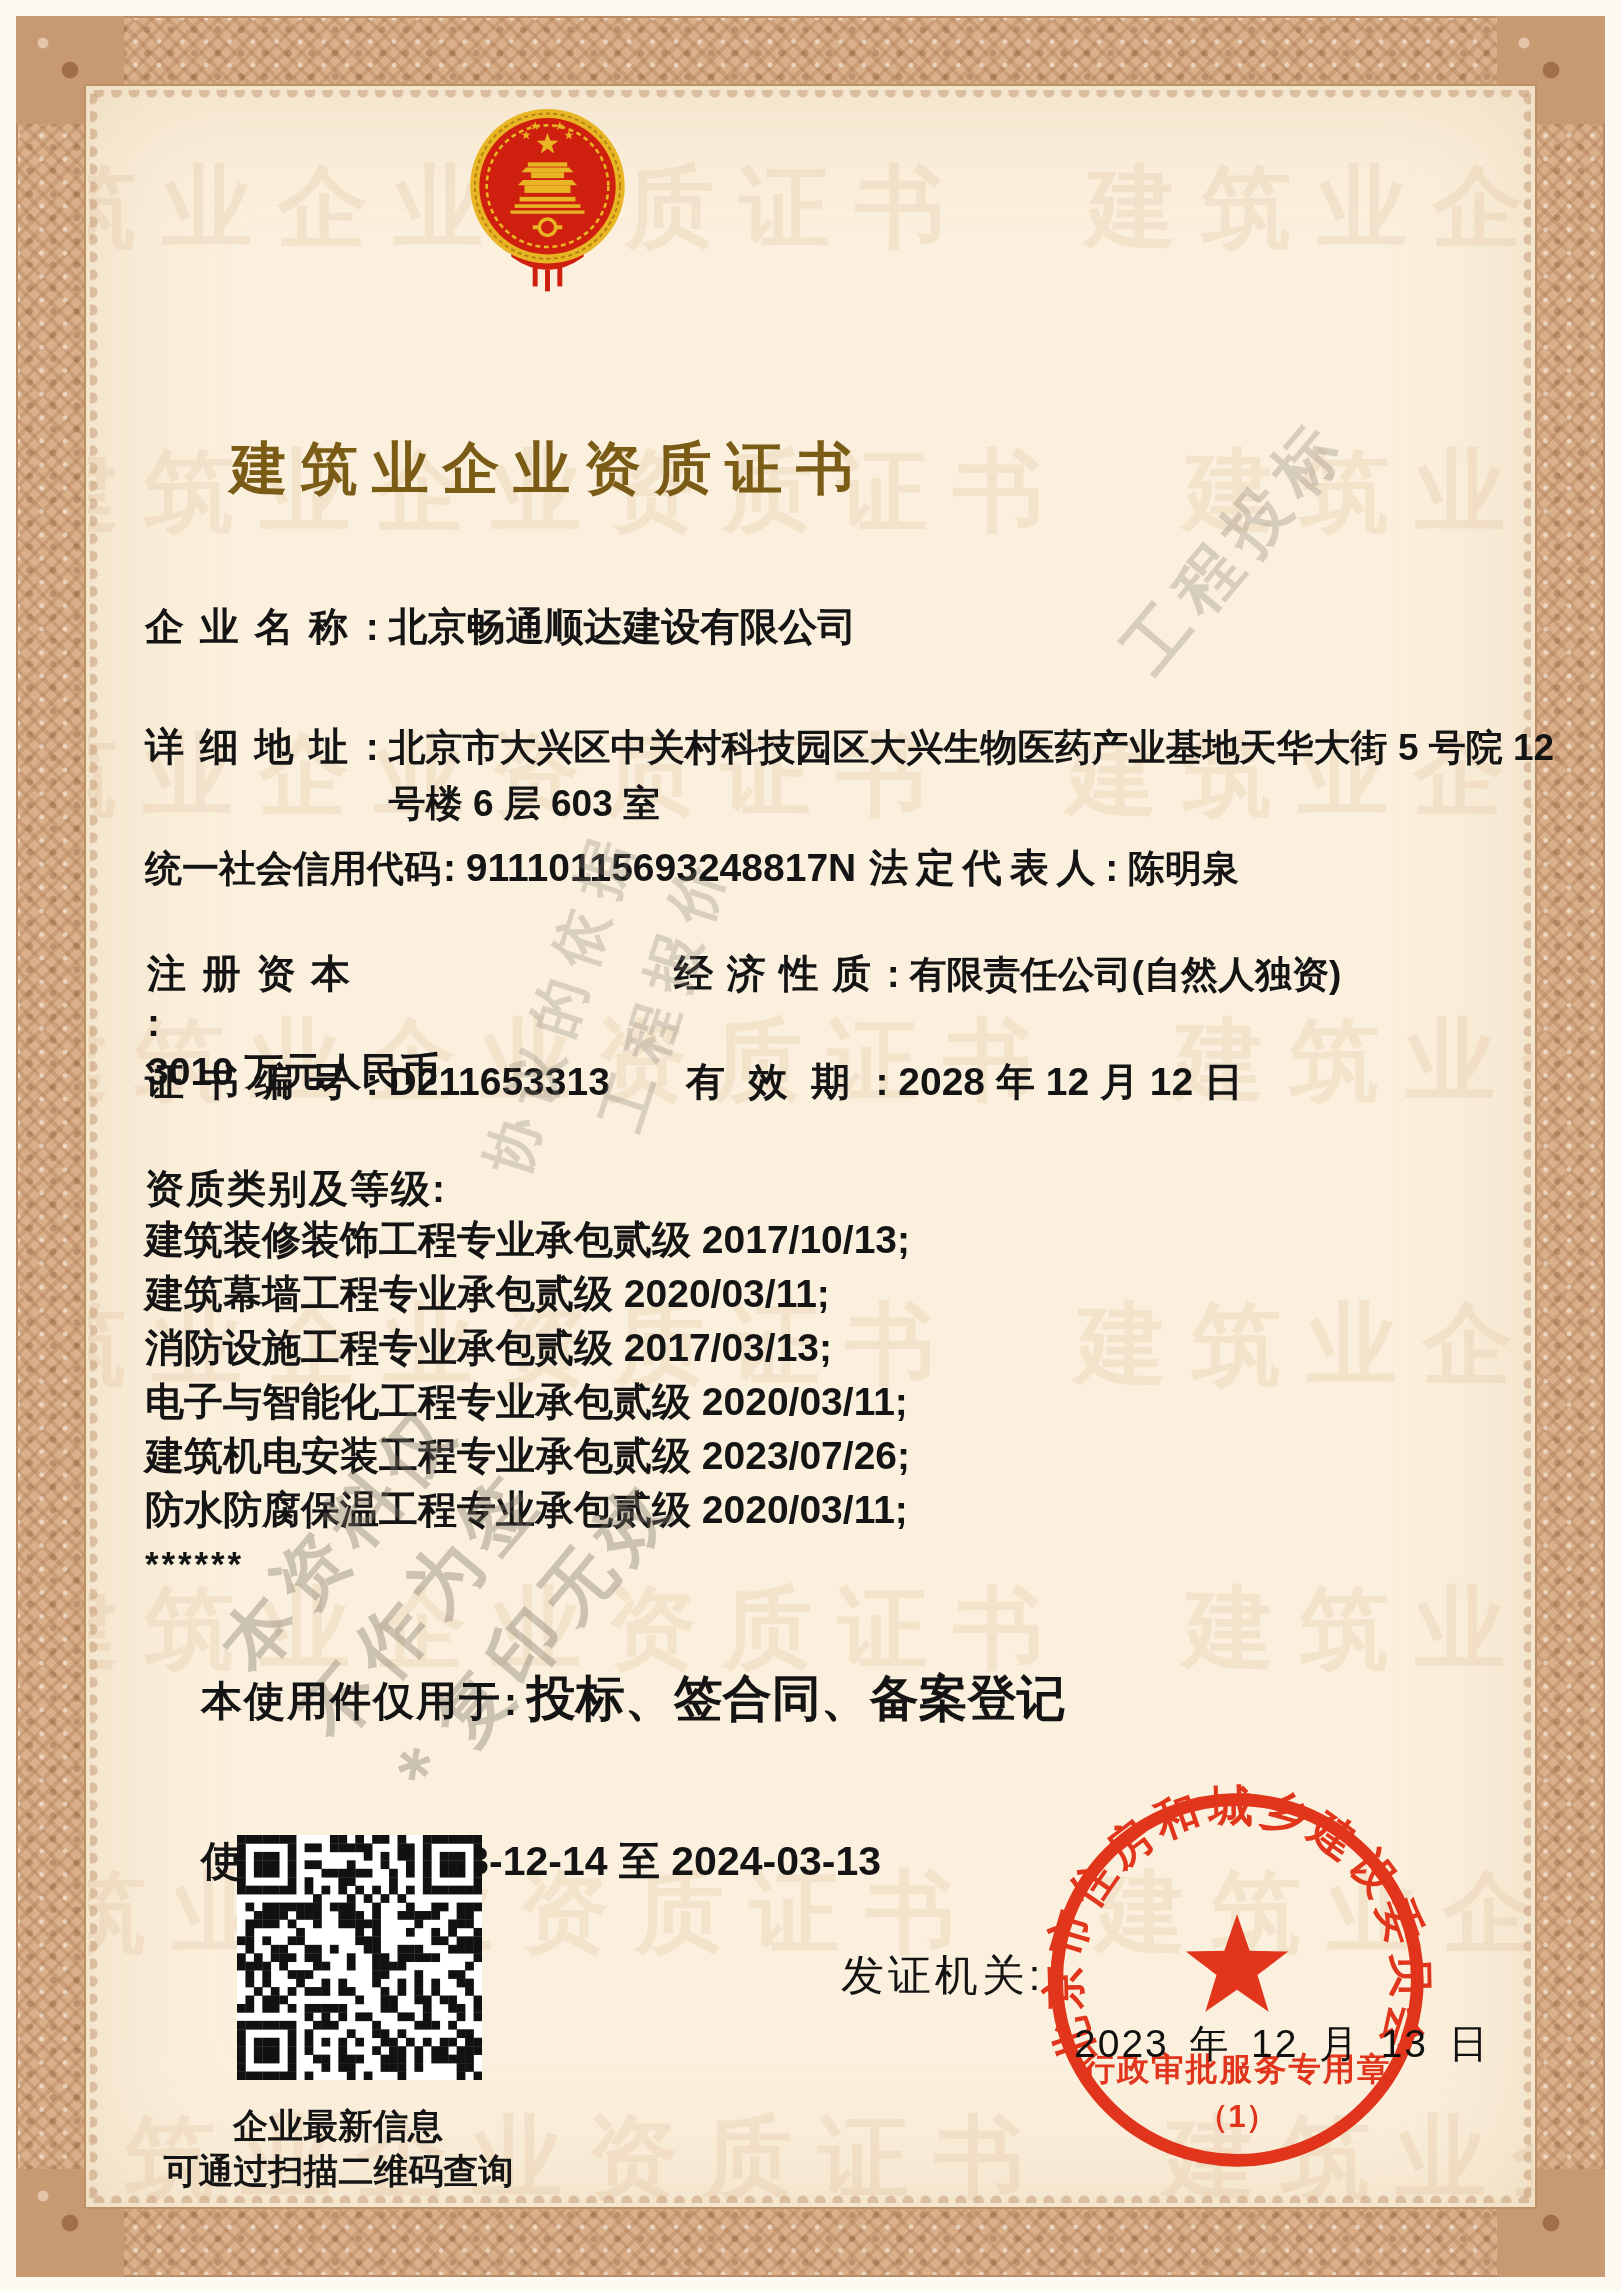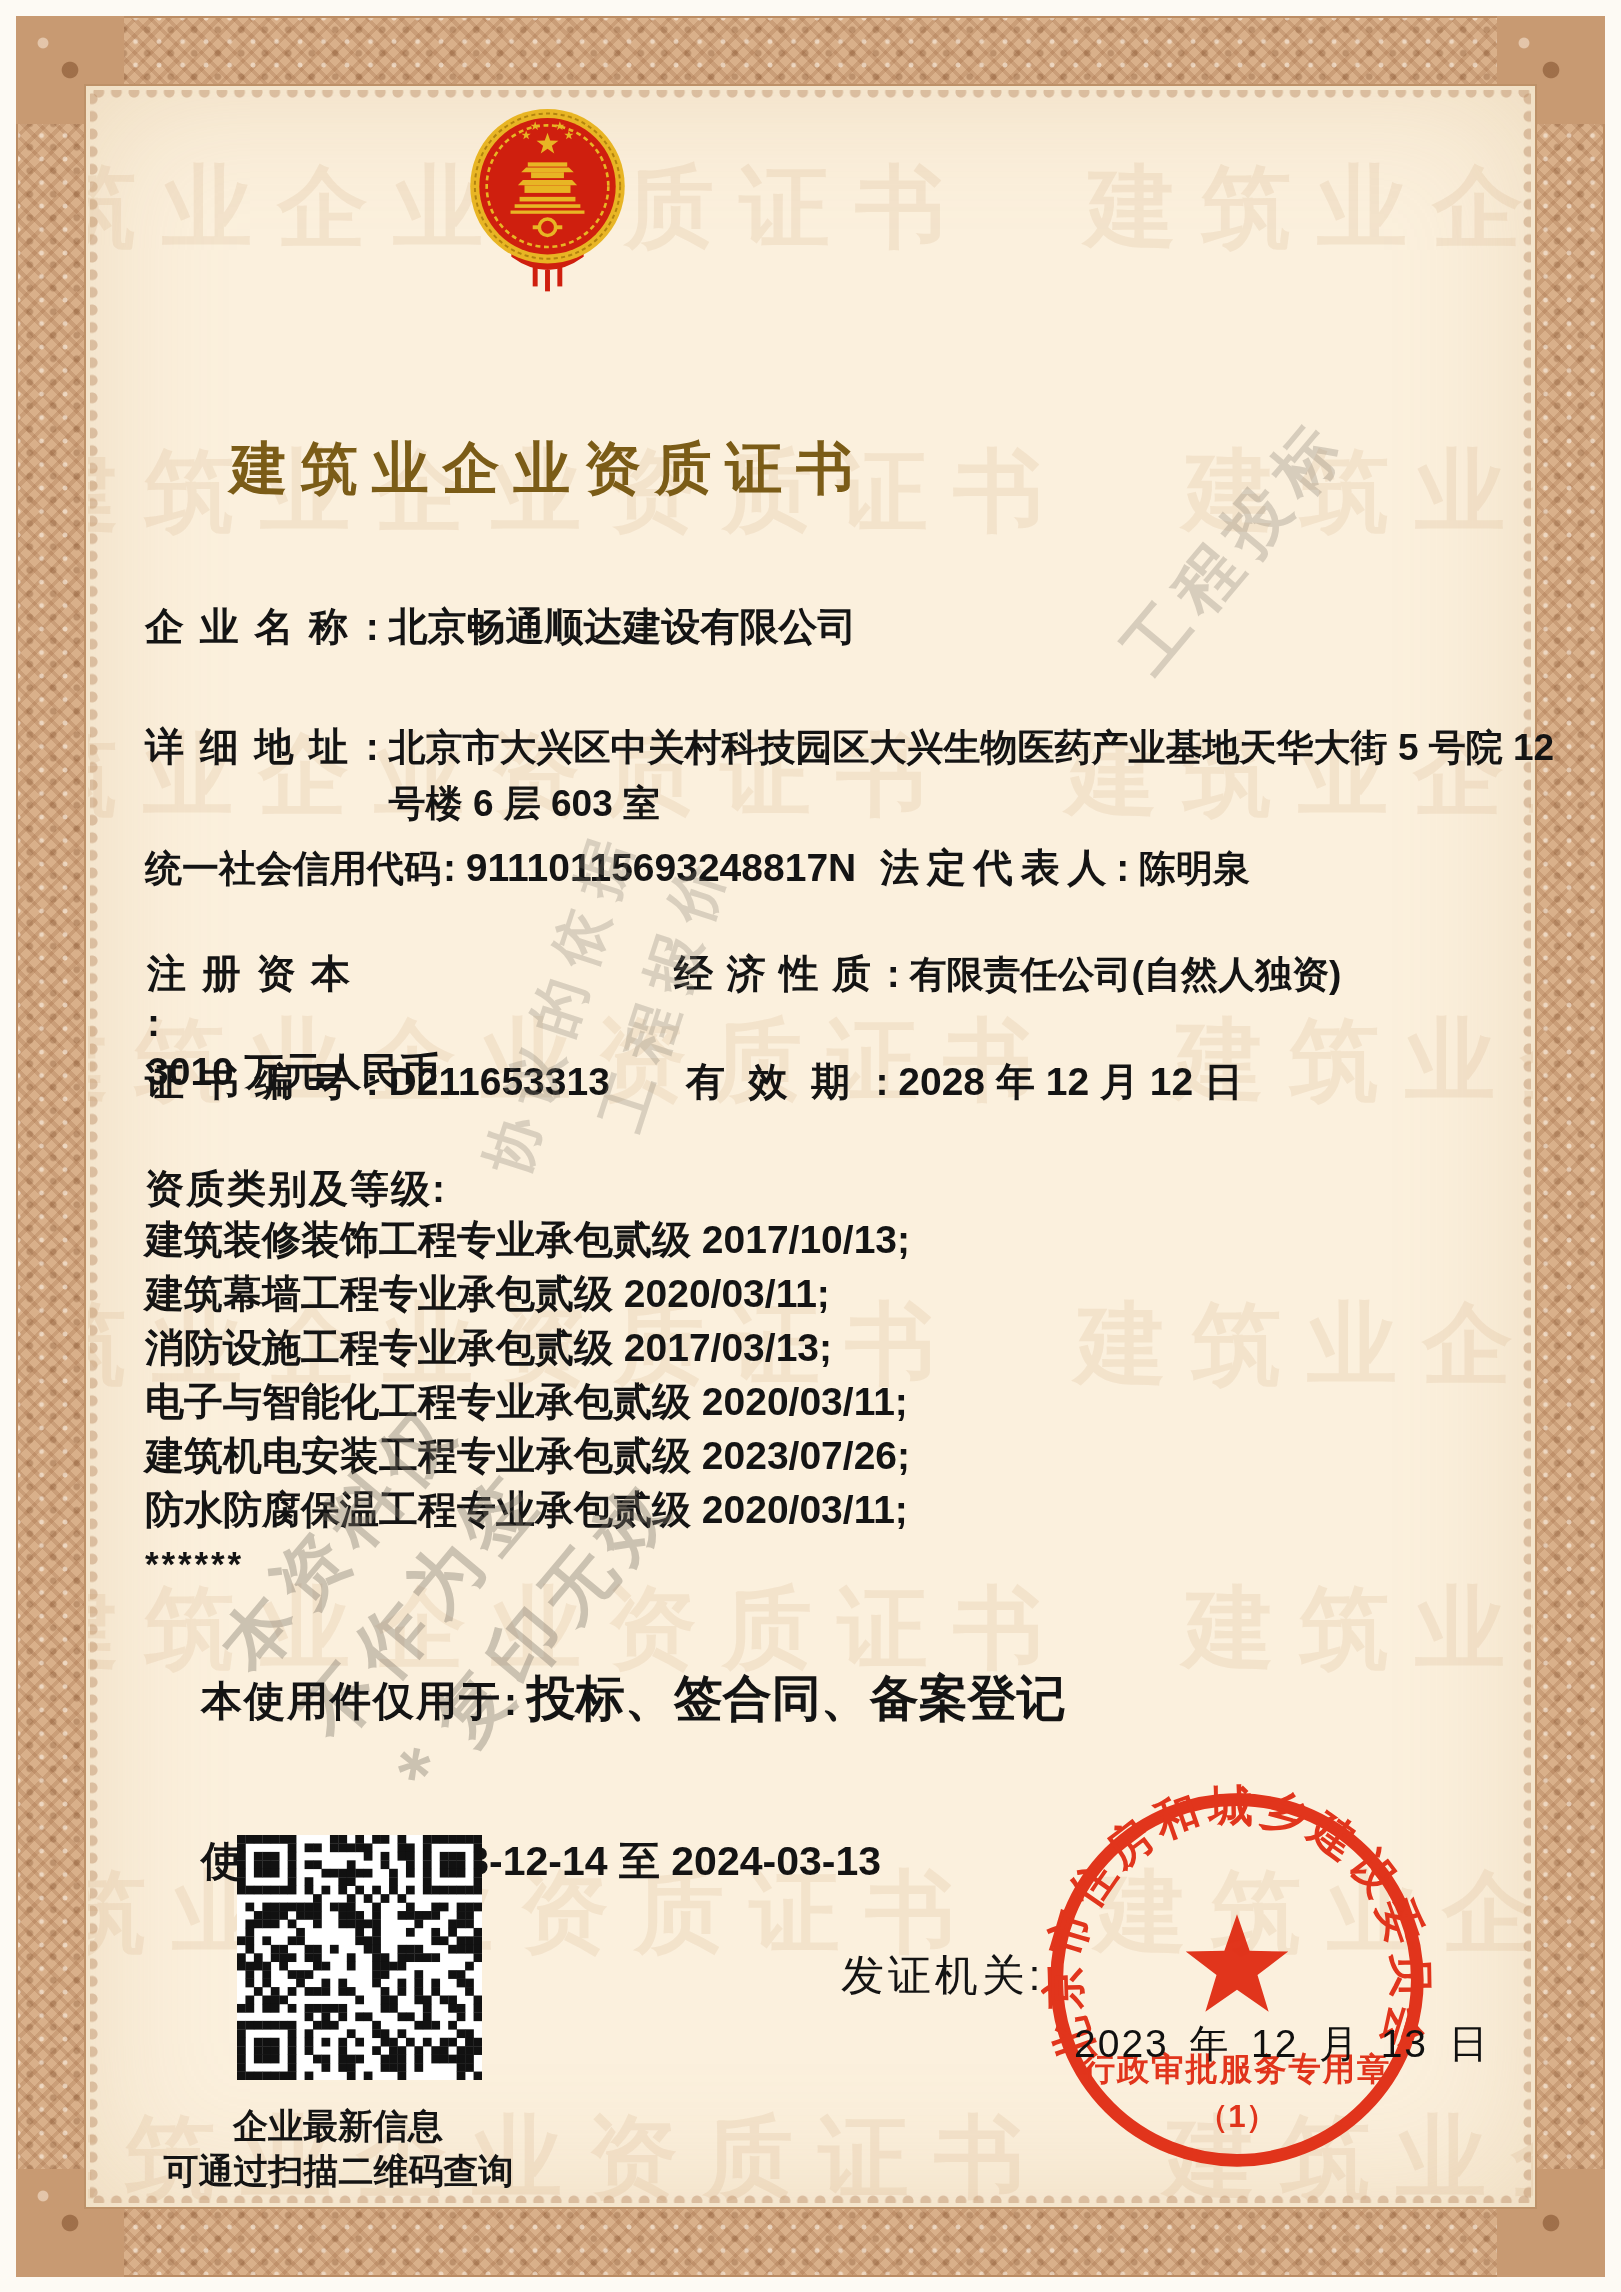--- a/index.html
+++ b/index.html
@@ -135,21 +135,21 @@
       <span class="addr-lines">
         <span style="display:block;">北京市大兴区中关村科技园区大兴生物医药产业基地天华大街 5 号院 12</span>
         <span style="display:block;">号楼 6 层 603 室</span>
       </span>
     </div>
 
     <div class="abs f-row" style="left:145px;top:841px;">
       <span class="lbl" style="font-size:37px;">统一社会信用代码</span>
         <span class="colon">:</span>
         <span class="val big">91110115693248817N</span>
-      <span class="lbl" style="letter-spacing:7.8px;margin-left:24px;">法定代表人</span>
+      <span class="lbl" style="letter-spacing:7.8px;margin-left:13px;">法定代表人</span>
         <span class="colon">:</span>
         <span class="val">陈明泉</span>
     </div>
 
     <div class="abs f-row" style="left:145px;top:947px;flex-direction:column;">
       <span class="lbl" style="letter-spacing:15.7px;">注册资本</span>
         <span class="colon">:</span>
         <span class="val big">3010 万元人民币</span>
     </div>
     <div class="abs f-row" style="left:674px;top:947px;">

